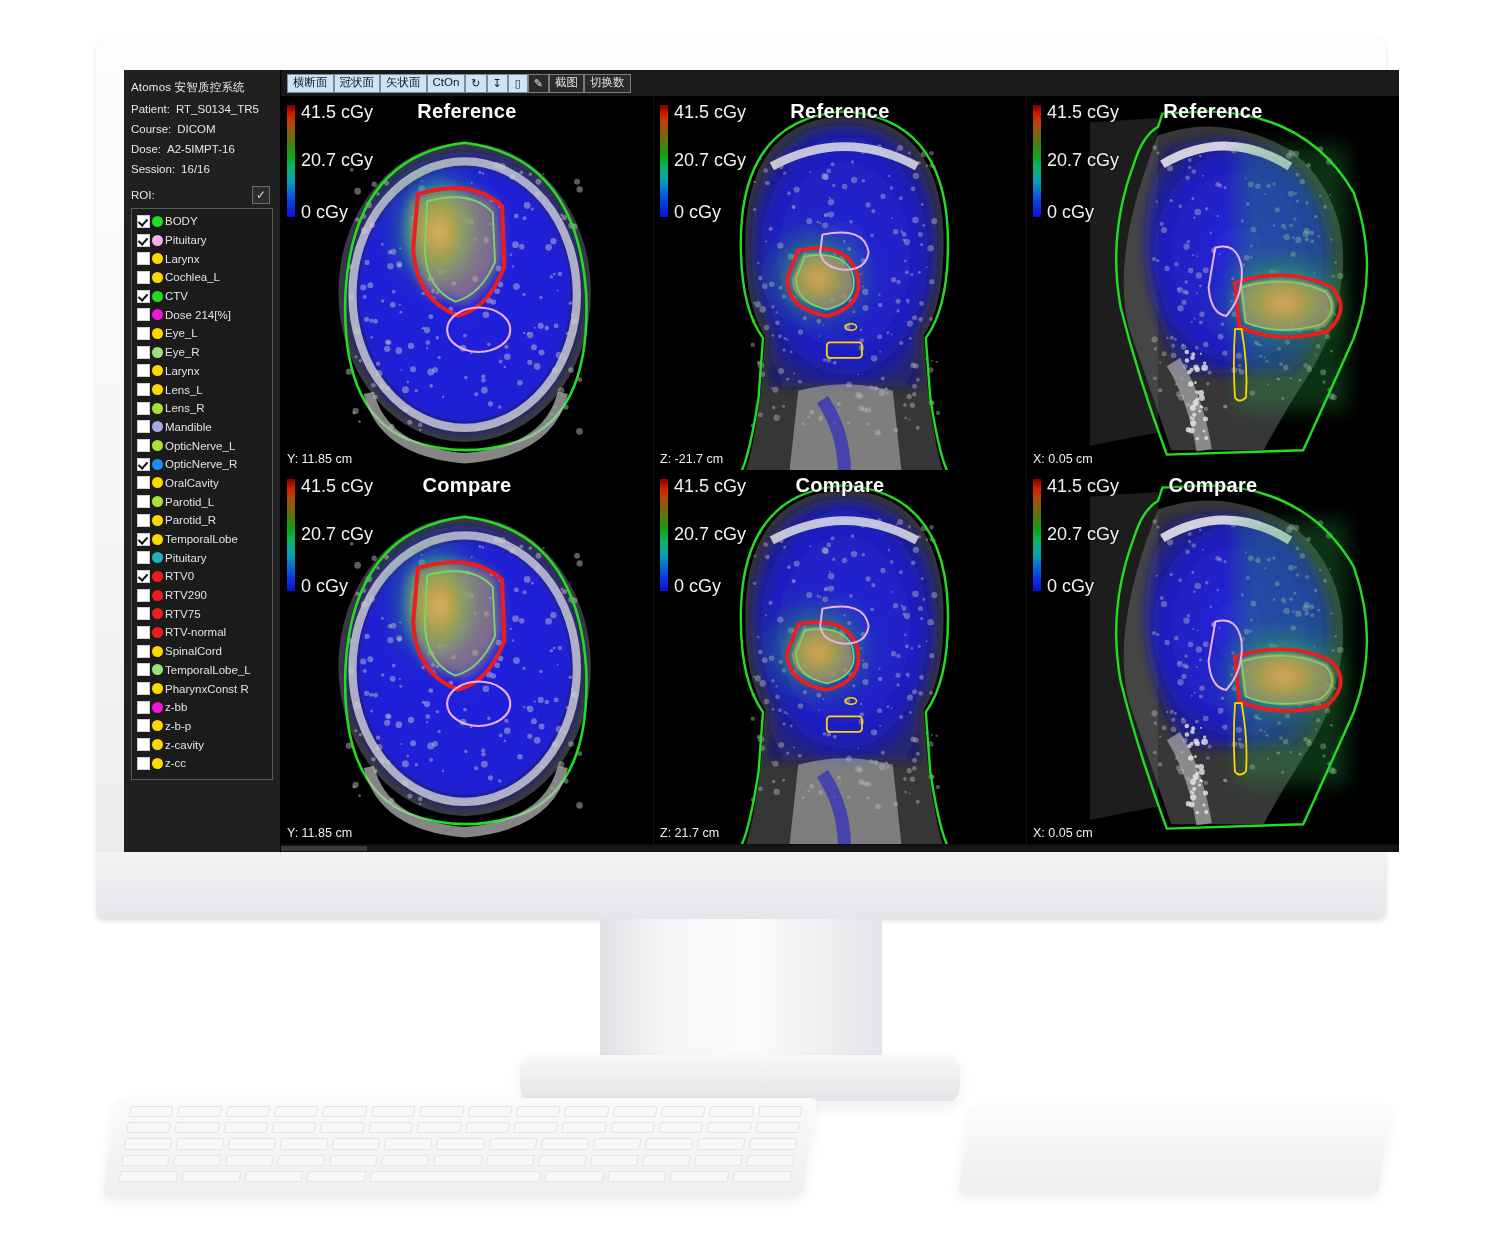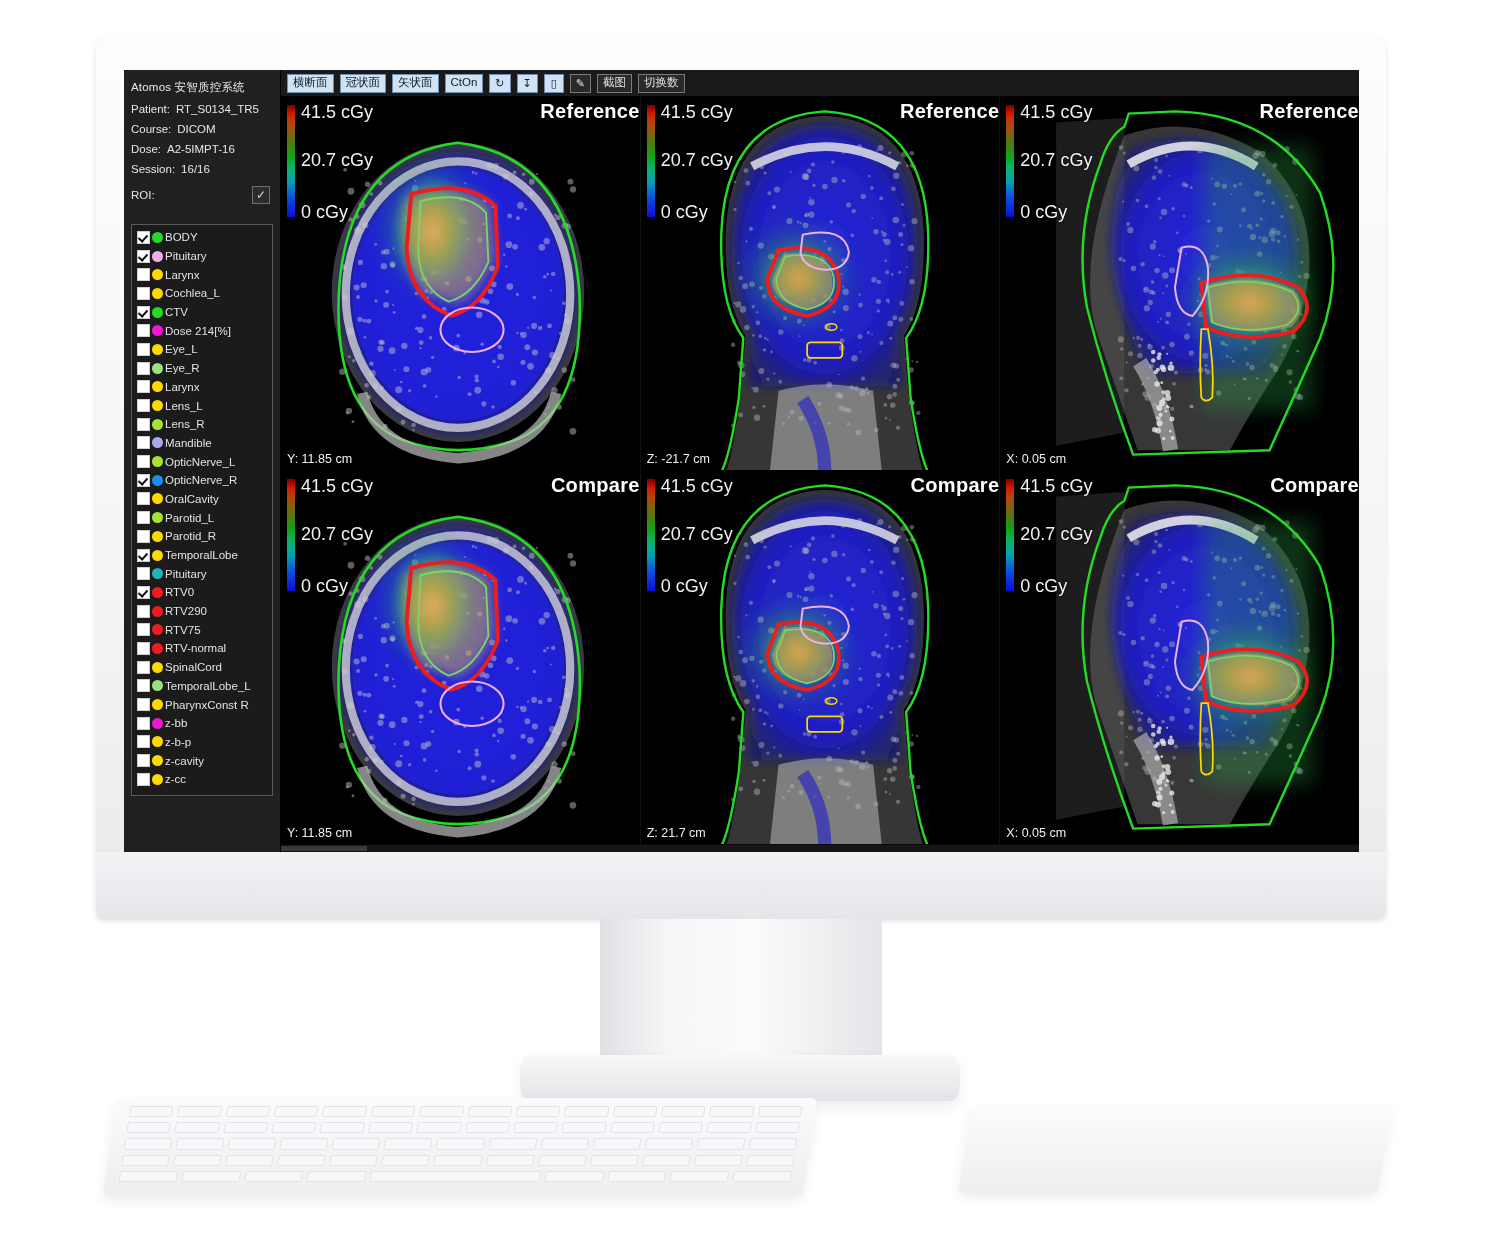--- a/index.html
+++ b/index.html
@@ -12,21 +12,21 @@
 
   
   .monitor-body{
     position:absolute;left:96px;top:34px;width:1290px;height:885px;
     background:linear-gradient(180deg,#fdfdfd 0%,#f4f5f6 60%,#e9eaec 100%);
     border-radius:18px 18px 6px 6px;
     box-shadow:0 2px 5px rgba(0,0,0,.12);
   }
   .screen{
     position:absolute;left:124px;top:70px;width:1235px;height:782px;
-    background:#4d7c0f;overflow:hidden;
+    background:#4d7c0f;overflow:hidden;padding-left:40px;
   }
   .monitor-chin{
     position:absolute;left:96px;top:852px;width:1290px;height:67px;
     background:linear-gradient(180deg,#f2f3f5 0%,#e4e6e9 100%);
     border-radius:0 0 8px 8px;
   }
   .neck{
     position:absolute;left:600px;top:919px;width:282px;height:145px;
     background:linear-gradient(90deg,#dfe1e4 0%,#f6f7f8 25%,#fafbfb 55%,#e3e5e8 100%);
     border-radius:0 0 10px 10px;
@@ -74,21 +74,21 @@
   .info-row .lbl{color:#e6e6e6;}
   .info-row .val{color:#e6e6e6;margin-left:6px;}
   .roi-head{display:flex;align-items:center;justify-content:space-between;
     padding:11px 10px 4px 7px;font-size:11.5px;color:#e3e3e3;}
   .roi-allbox{
     width:16px;height:16px;border:1px solid #6e6e6e;background:#2c2c2c;
     display:flex;align-items:center;justify-content:center;
     color:#d8d8d8;font-size:12px;line-height:1;
   }
   .roi-list{
-    margin:16px 7px;border:1px solid #5a5a5a;background:#1b1b1b;
+    margin:0 7px;border:1px solid #5a5a5a;background:#1b1b1b;
     height:572px;overflow:hidden;padding:3px 0 0 2px;box-sizing:border-box;
   }
   .roi-item{display:flex;align-items:center;height:18.7px;padding-left:3px;}
   .cb{
     width:11px;height:11px;flex:0 0 11px;background:#fff;border:1px solid #cfcfcf;
     position:relative;margin-right:2px;
   }
   .cb.on::after{
     content:"";position:absolute;left:2px;top:1px;width:4px;height:7px;
     border:solid #111;border-width:0 2px 2px 0;transform:rotate(42deg);
@@ -107,38 +107,38 @@
     background:#2d2d2d;border:1px solid #8a8a8a;border-bottom:none;
     border-radius:4px 9px 0 0;color:#fff;padding:2px 11px 3px 11px;
   }
   .wincontrols{position:absolute;right:4px;top:1px;display:flex;gap:6px;align-items:center;}
   .wbtn{
     width:18px;height:18px;border:1px solid #6a6a6a;color:#d9d9d9;font-size:12px;
     display:flex;align-items:center;justify-content:center;line-height:1;background:#242424;
   }
   .wbtn.noborder{border:none;background:transparent;font-size:15px;}
 
-  .toolbar{height:26px;background:#1a1a1a;display:flex;align-items:center;gap:6px;padding:0 6px;}
+  .toolbar{height:26px;background:#1a1a1a;display:flex;align-items:center;gap:0;padding:0 6px;}
   .tbtn{
     height:19px;min-width:20px;padding:0 5px;box-sizing:border-box;
     background:#cfe3f5;border:1px solid #6f8fae;color:#0d1b2a;
     font-size:11.5px;display:flex;align-items:center;justify-content:center;
     line-height:1;white-space:nowrap;
   }
   .tbtn.plain{background:#2a2a2a;border:1px solid #7b7b7b;color:#e0e0e0;}
   .tbtn.icon{font-family:"DejaVu Sans", sans-serif;font-size:11px;}
 
   
   .views{flex:1;display:flex;flex-direction:column;min-height:0;background:#000;}
   .view-row{flex:1;display:flex;min-height:0;}
   .panel{flex:1;position:relative;overflow:hidden;background:#000;
          border-right:1px solid #121212;}
   .panel:last-child{border-right:none;}
   .panel-title{
-    position:absolute;top:4px;left:0;right:0;text-align:right;
+    position:absolute;top:4px;left:0;right:0;text-align:center;
     color:#fff;font-size:20px;font-weight:bold;letter-spacing:.3px;
     text-shadow:0 0 3px #000;pointer-events:none;
   }
   .cbar-wrap{position:absolute;left:6px;top:6px;width:96px;height:120px;}
   .cbar{
     position:absolute;left:0;top:3px;width:8px;height:112px;
     background:linear-gradient(180deg,#7a0000 0%,#d41a00 8%,#b8440a 16%,#4f7a12 34%,
       #12a312 45%,#0bb46a 56%,#0a9fb4 68%,#0b4ae0 84%,#0d0dd6 100%);
   }
   .cbar-tick{position:absolute;left:14px;color:#f2f2f2;font-size:18px;white-space:nowrap;

